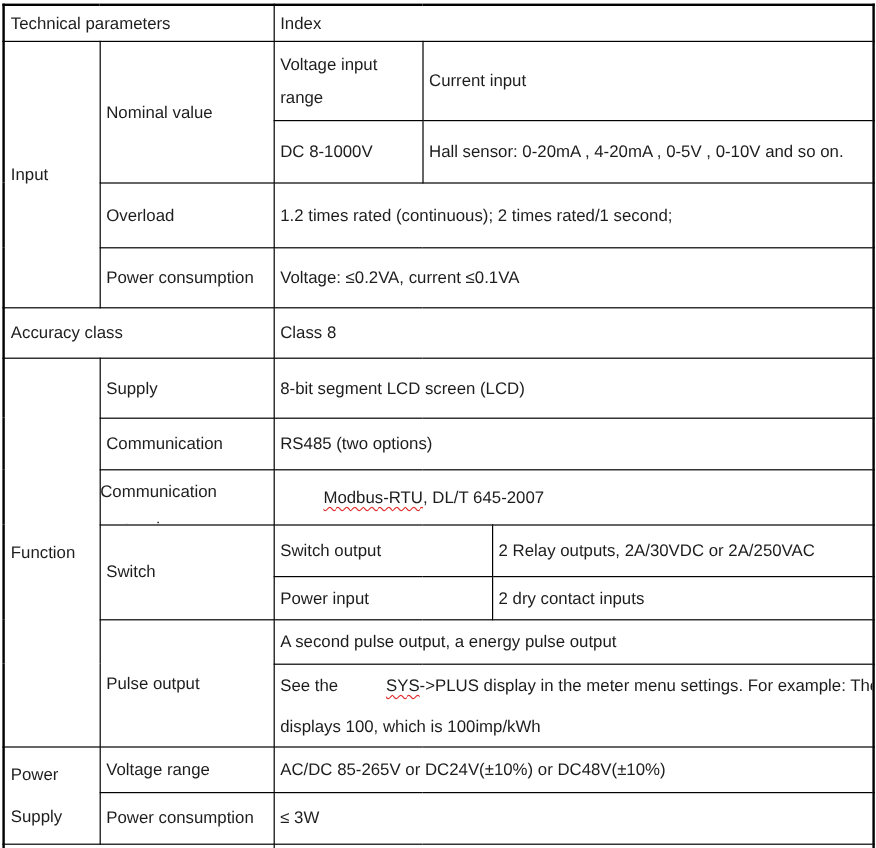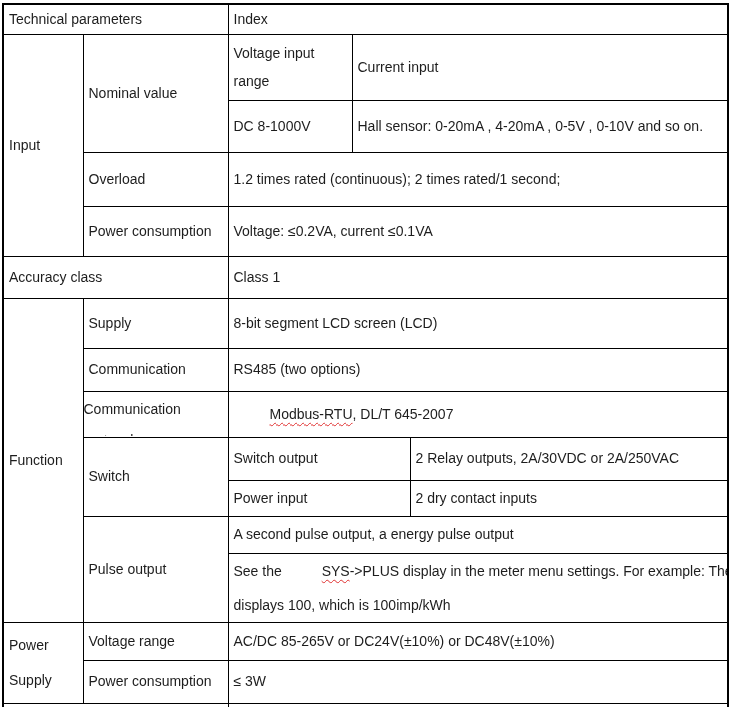--- a/index.html
+++ b/index.html
@@ -53,21 +53,21 @@
       <td colspan="3">1.2 times rated (continuous); 2 times rated/1 second;</td>
     </tr>
 
     <tr style="height:50px">
       <td>Power consumption</td>
       <td colspan="3">Voltage: ≤0.2VA, current ≤0.1VA</td>
     </tr>
 
     <tr style="height:42px">
       <td colspan="2">Accuracy class</td>
-      <td colspan="3">Class 1</td>
+      <td colspan="3">Class 8</td>
     </tr>
 
     <tr style="height:50px">
       <td rowspan="7">Function</td>
       <td>Supply</td>
       <td colspan="3">8-bit segment LCD screen (LCD)</td>
     </tr>
 
     <tr style="height:43px">
       <td>Communication</td>

